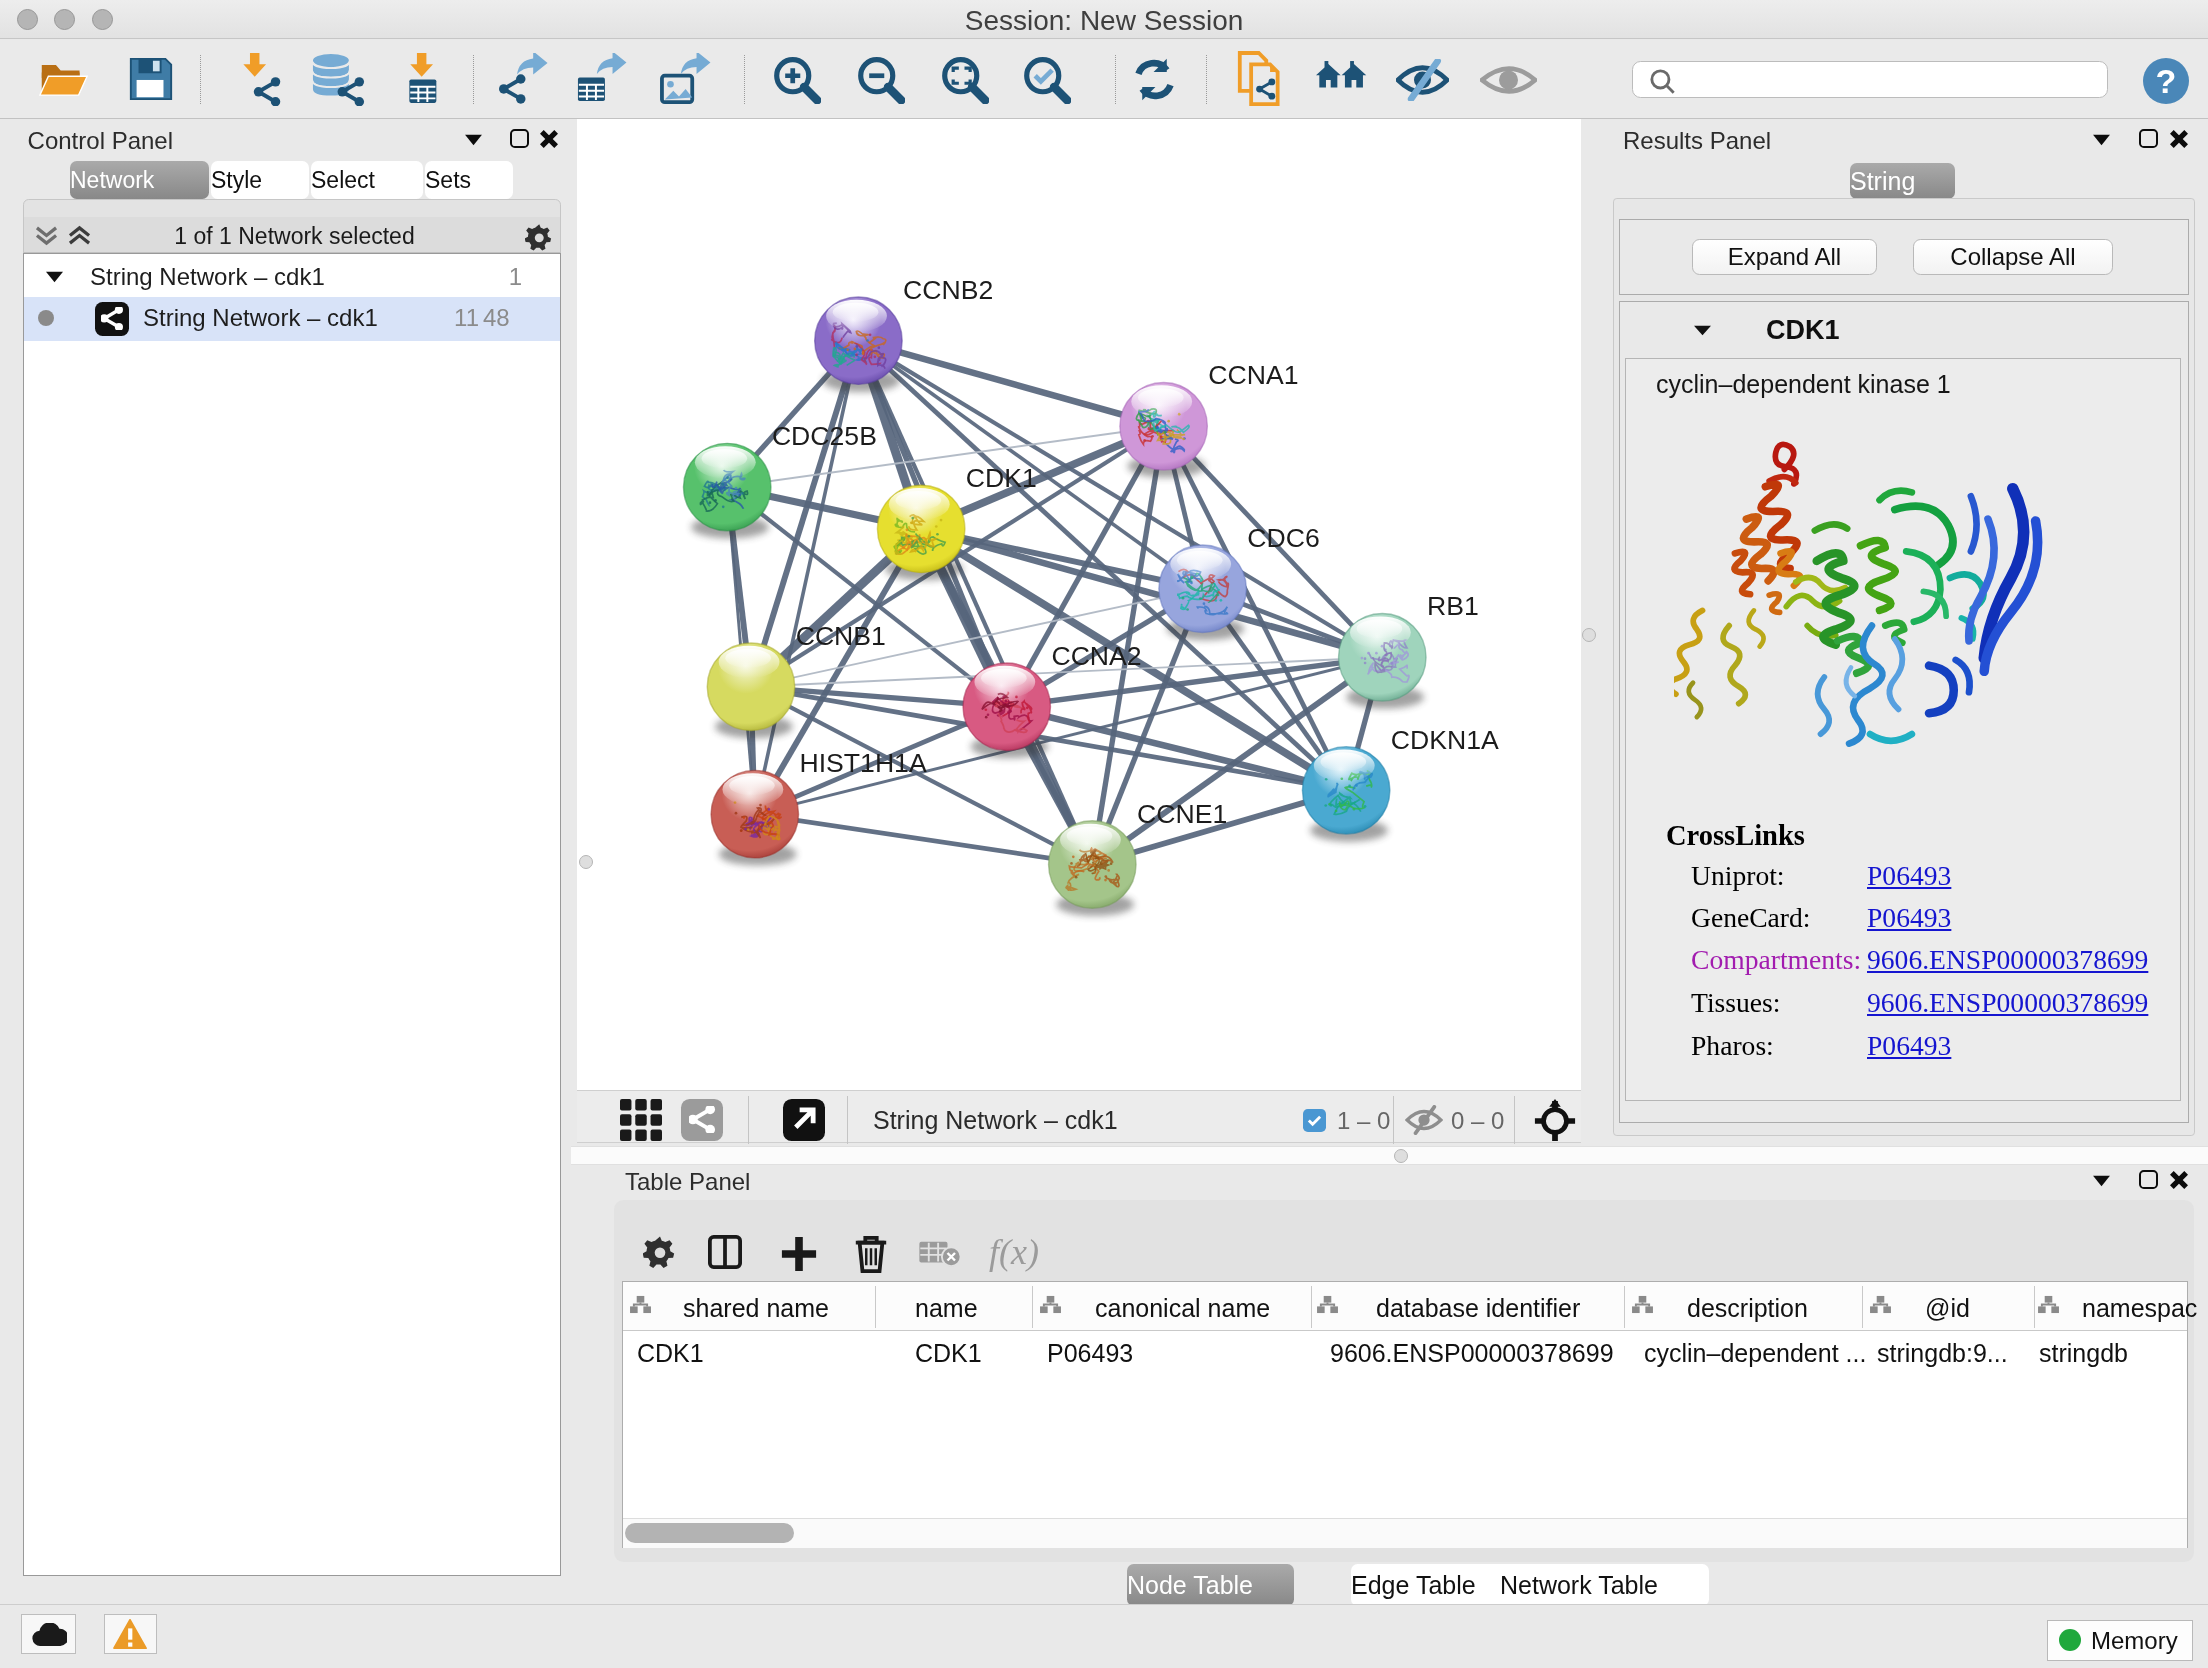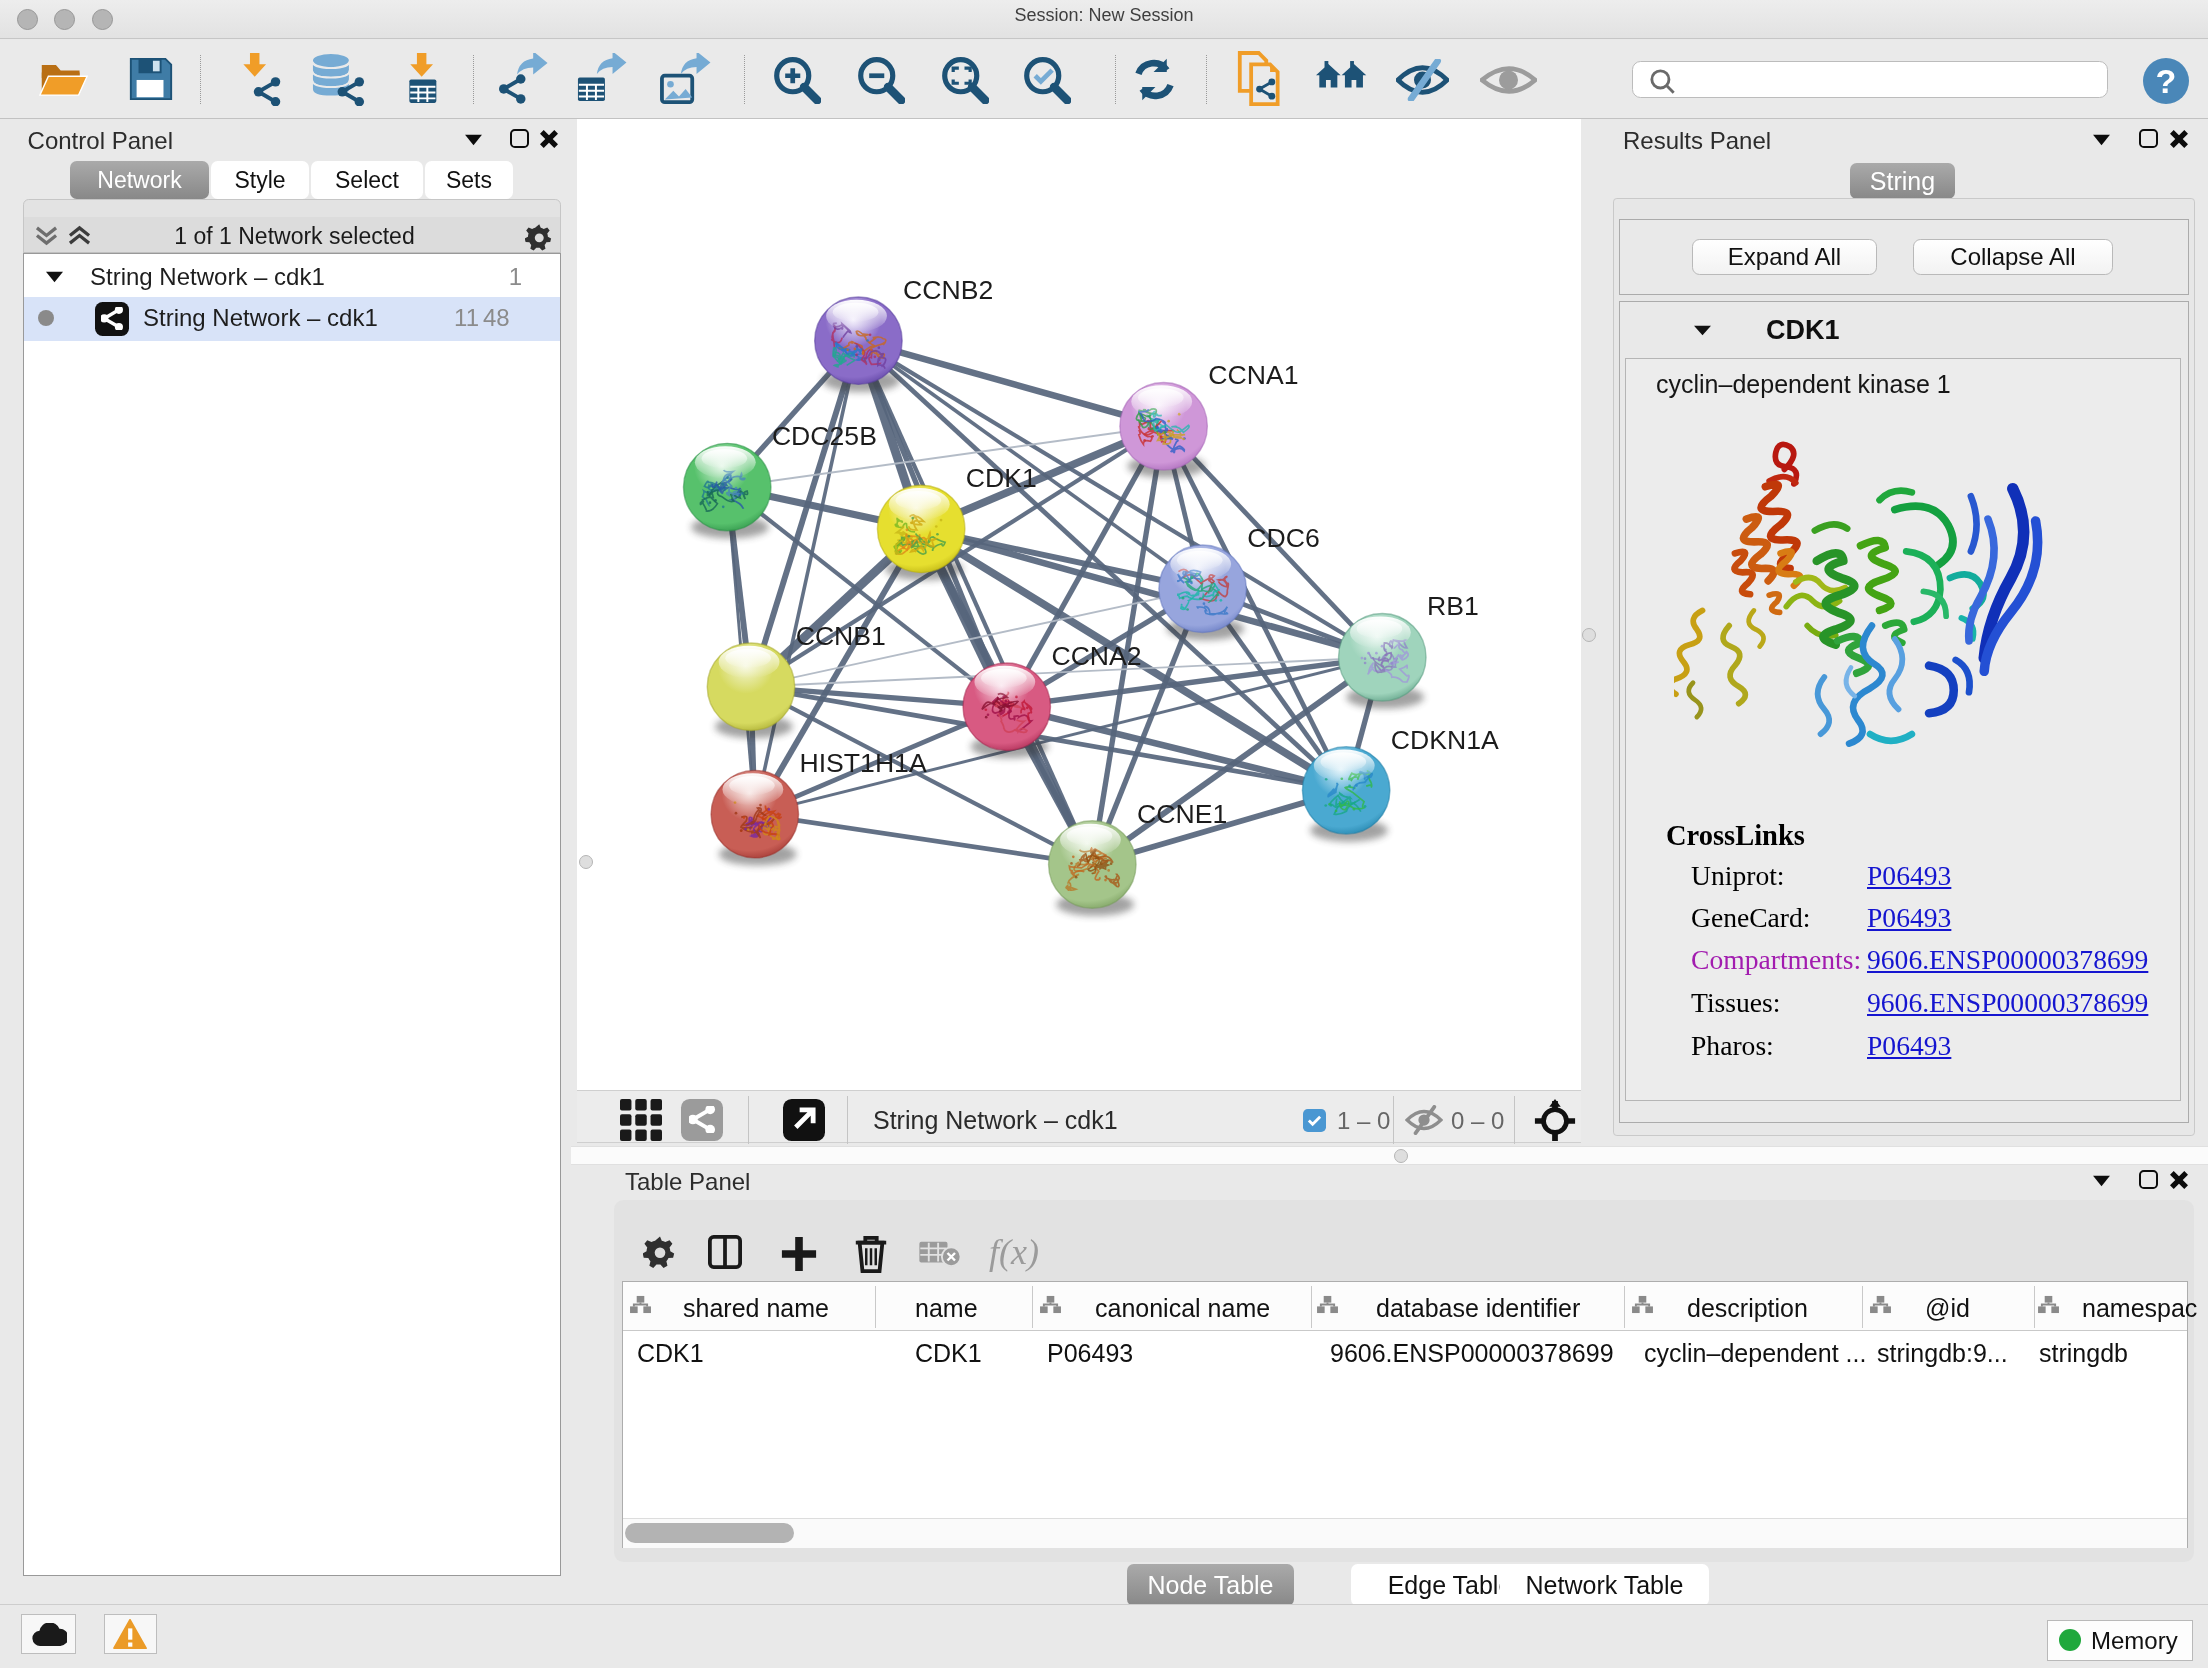--- a/index.html
+++ b/index.html
@@ -1,28 +1,28 @@
 <!DOCTYPE html>
 <html style="font-size:15px"><head><meta charset="utf-8"><style>
 *{margin:0;padding:0;box-sizing:border-box}
 body{width:2208px;height:1668px;background:#e9e9e9;font-family:"Liberation Sans",sans-serif;position:relative;overflow:hidden;color:#1e1e1e}
 .abs{position:absolute}
 .vsep{position:absolute;width:0;border-left:1.9px dotted #9a9a9a;height:49px;top:55px}
 .panelttl{font-size:24px;color:#2c2c2c}
-.tab{position:absolute;height:38px;border-radius:6.7px;text-align:center;font-size:23px;line-height:38px;background:#fff;color:#111}
+.tab{position:absolute;height:38px;border-radius:6.7px;text-align:left;font-size:23px;line-height:38px;background:#fff;color:#111}
 .tabsel{background:linear-gradient(#aaaaaa,#888888);color:#fff}
 .btn{position:absolute;background:linear-gradient(#ffffff,#f2f2f2);border:1px solid #b9b9b9;border-radius:7.6px;text-align:center;font-size:24px;color:#111}
 .lnk{color:#1515d0;text-decoration:underline}
 .serif{font-family:Liberation Serif, serif}
 </style></head><body>
 <div class="abs" style="left:0;top:0;width:2208px;height:39px;background:linear-gradient(#ededed,#e2e2e2);border-bottom:1px solid #c6c6c6"></div>
 <div class="abs" style="left:17px;top:8.6px;width:21px;height:21px;border-radius:50%;background:#b5b5b5;border:1px solid #979797"></div>
 <div class="abs" style="left:54px;top:8.6px;width:21px;height:21px;border-radius:50%;background:#b5b5b5;border:1px solid #979797"></div>
 <div class="abs" style="left:92px;top:8.6px;width:21px;height:21px;border-radius:50%;background:#b5b5b5;border:1px solid #979797"></div>
-<div class="abs" style="left:0;top:4.8px;width:2208px;text-align:center;font-size:18px;color:#3f3f3f">Session: New Session</div>
+<div class="abs" style="left:0;top:4.8px;width:2208px;text-align:center;font-size:28px;color:#3f3f3f">Session: New Session</div>
 <div class="abs" style="left:0;top:40px;width:2208px;height:79px;background:#eaeaea;border-bottom:1px solid #c2c2c2"></div>
 <svg style="position:absolute;left:38px;top:57px" width="51" height="46" viewBox="0 0 54 48">
     <path d="M4,8 h15 l5,6 h20 v8 h-40 z" fill="#b96f14"></path>
     <path d="M4,40 v-24 h40 v6 z" fill="#b96f14"></path>
     <path d="M2,40 L11,20 h41 l-9,20 z" fill="#f09d28" stroke="#fff" stroke-width="1.5"></path>
   </svg>
 <svg style="position:absolute;left:127px;top:55px" width="48" height="48" viewBox="0 0 50 50">
     <path d="M4,4 h36 l6,6 v36 h-42 z" fill="#3f7ca6" stroke="#1d5276" stroke-width="2"></path>
     <rect x="12" y="4" width="24" height="15" fill="#1d5276"></rect>
     <rect x="27" y="6" width="7" height="11" fill="#cfe2ee"></rect>

